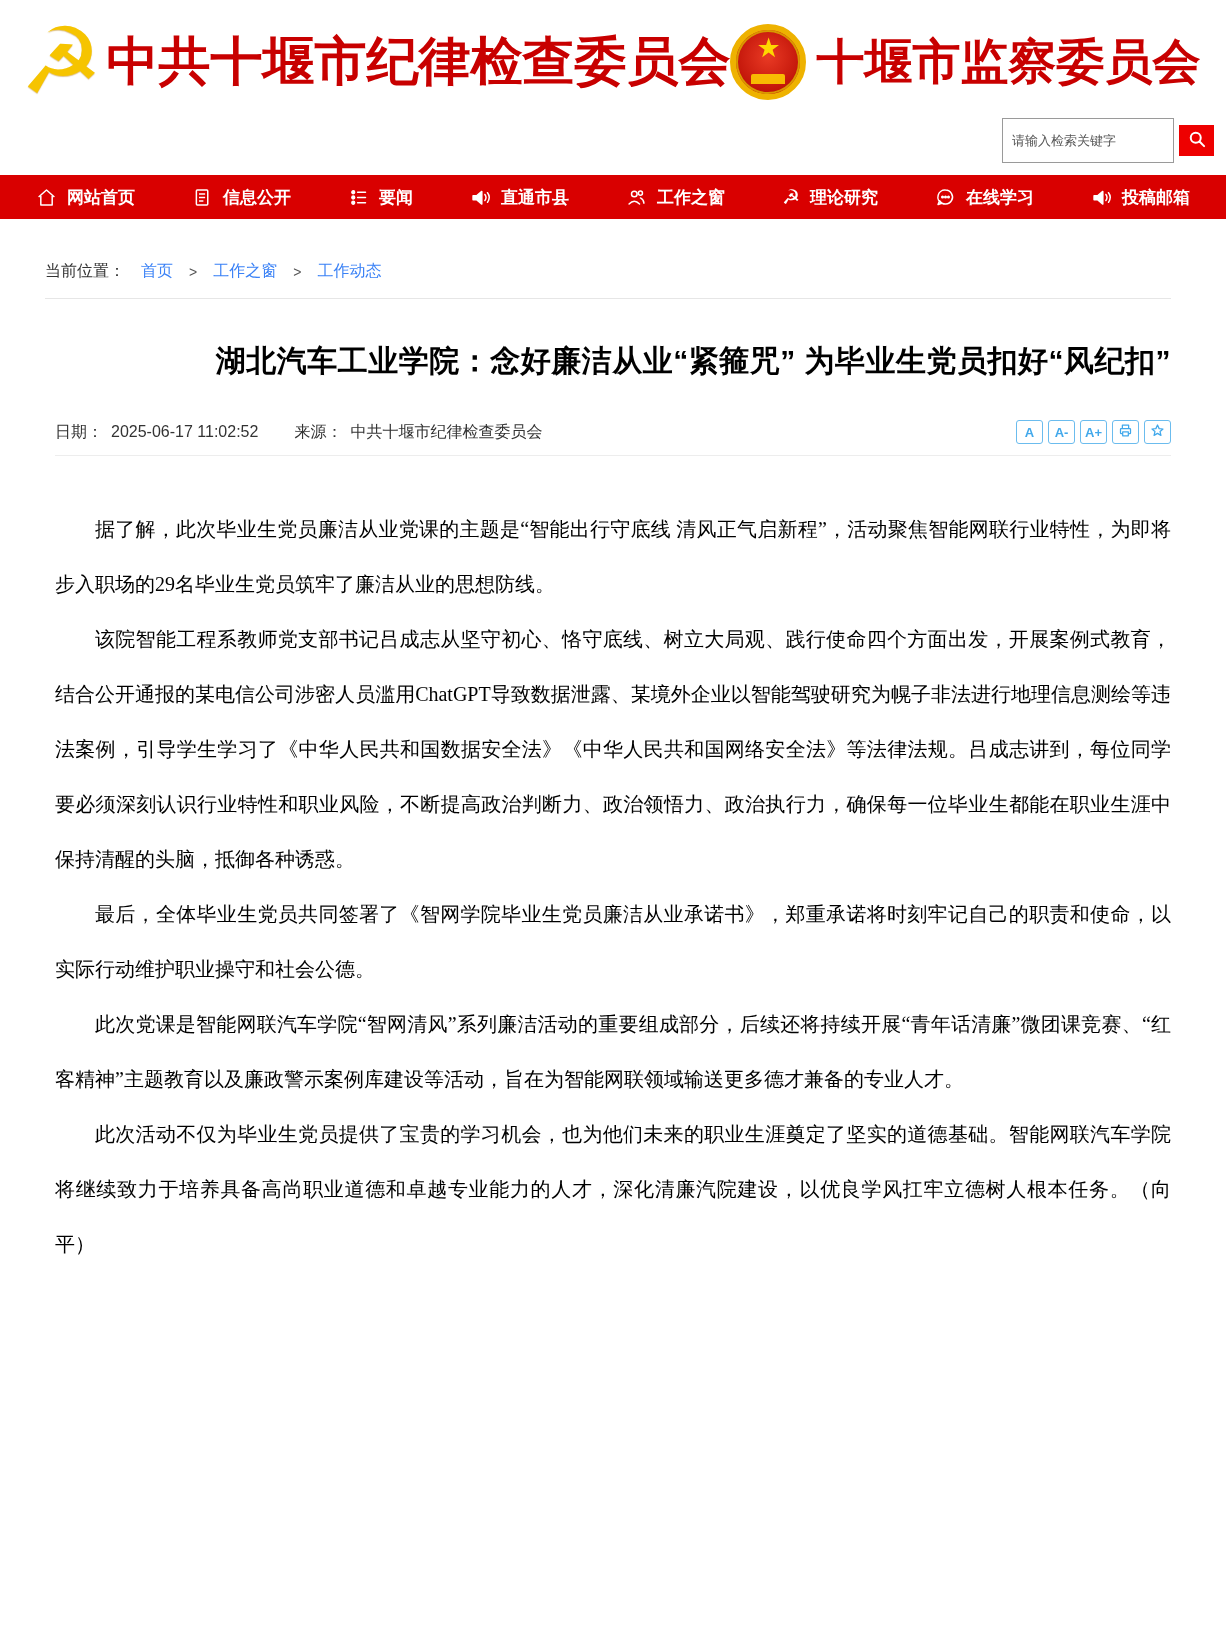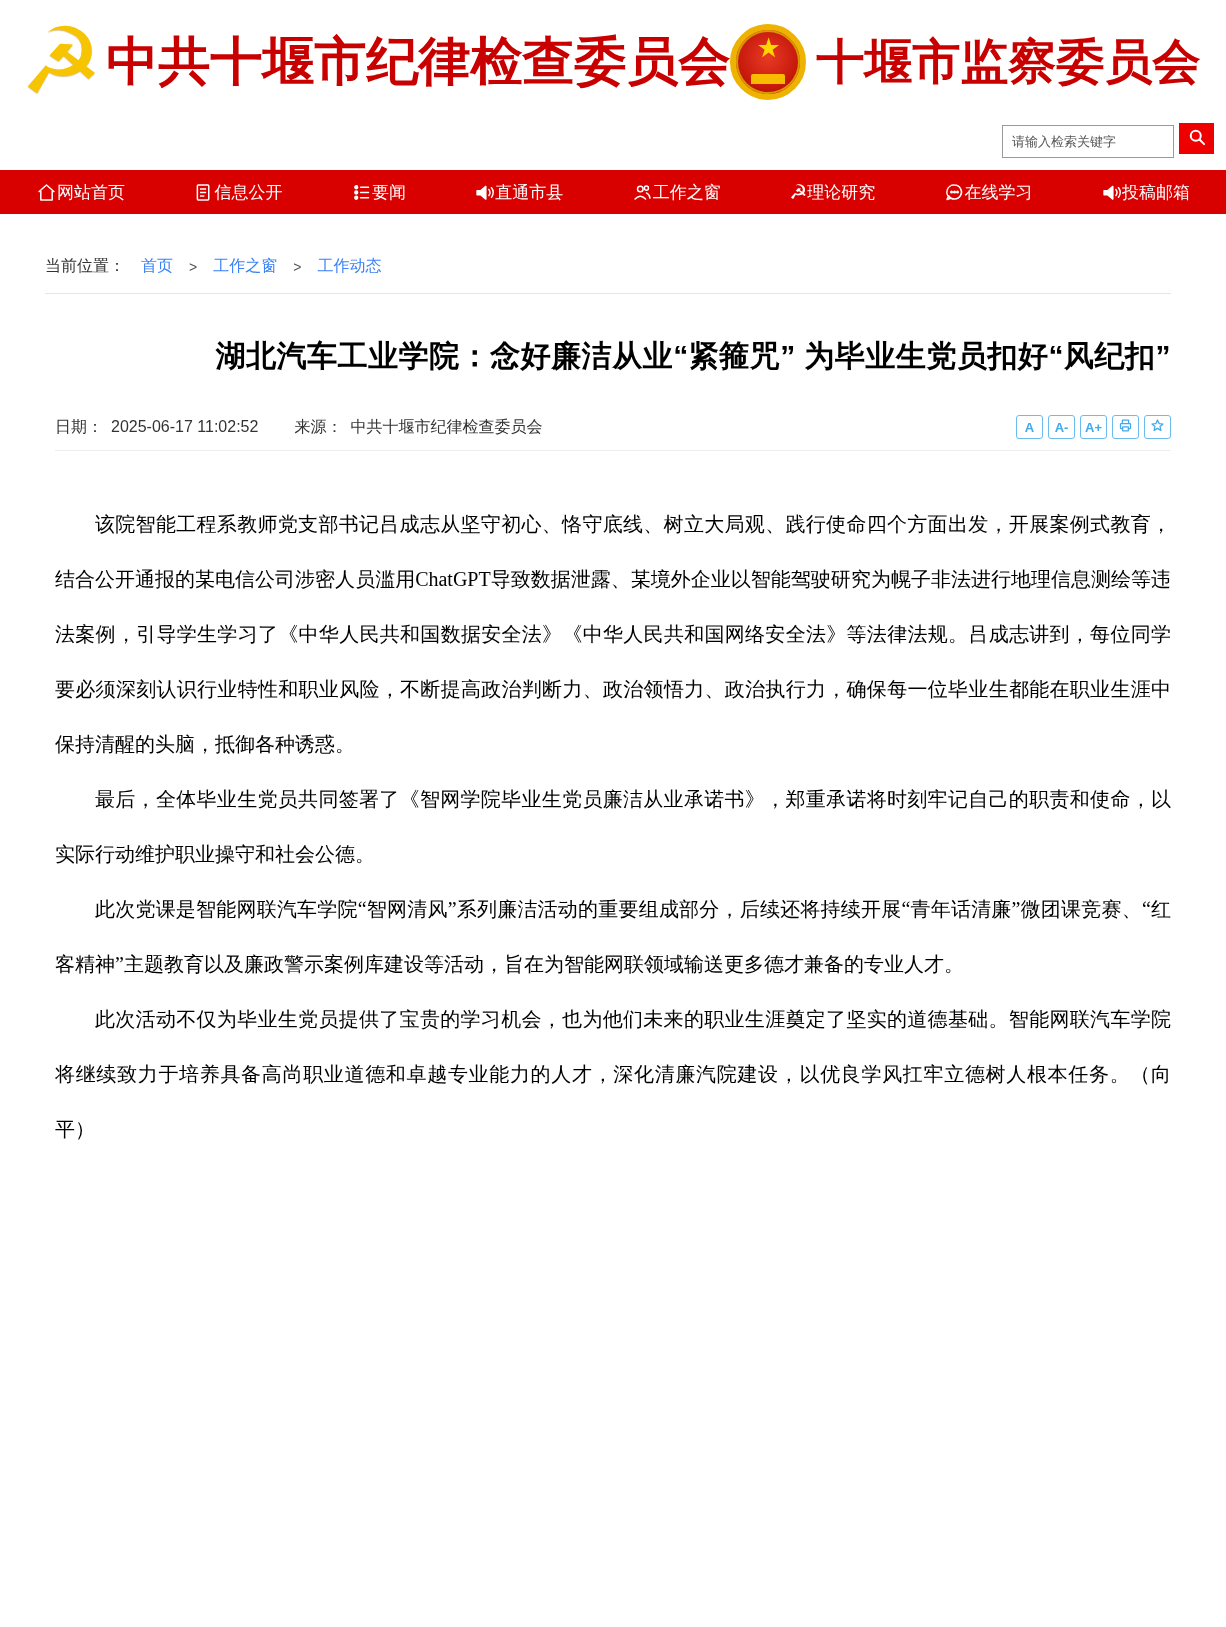--- a/index.html
+++ b/index.html
@@ -25,31 +25,31 @@
   .emblem-national .gate{ position:absolute; bottom:10px; left:50%;
     transform:translateX(-50%); width:34px; height:10px; background:#ffd700;
     border-radius:2px 2px 0 0; opacity:.85;}
   .brand-title{ font-family:"Liberation Serif", serif; font-weight:900;
     color:#c80000; white-space:nowrap; }
   .brand-left  .brand-title{ font-size:52px; }
   .brand-right .brand-title{ font-size:48px; }
   
   .search-row{ display:flex; justify-content:flex-end; align-items:center;
     padding:6px 12px 12px 0; gap:5px; }
-  .search-input{ width:172px; height:33px; border:1px solid #9a9a9a;
+  .search-input{ width:172px; height:45px; border:1px solid #9a9a9a;
     padding:0 9px; font-size:13px; color:#333; outline:none;
-    font-family:Liberation Serif, serif;margin-top:7px; }
+    font-family:Liberation Serif, serif; }
   .search-input::placeholder{ color:#555; }
   .search-btn{ width:35px; height:31px; background:#ee0000; border:none;
     display:flex; align-items:center; justify-content:center; cursor:pointer; }
   
   .main-nav{ background:#d90000; height:44px; display:flex; align-items:center;
     justify-content:space-between; padding:0 36px; }
-  .nav-item{ display:flex; align-items:center; gap:0; color:#fff;
-    font-size:17px; text-decoration:none; white-space:nowrap; cursor:pointer; }
+  .nav-item{ display:flex; align-items:center; gap:10px; color:#fff;
+    font-size:17px; text-decoration:none; white-space:nowrap; cursor:pointer;font-weight:bold; }
   .nav-item svg{ display:block; }
   .nav-glyph{ font-size:20px; line-height:1; color:#fff;
     font-family:"DejaVu Sans", sans-serif; }
   
   .content{ padding:0 55px; }
   .breadcrumb{ margin:42px 0 0 -10px; font-size:16px; color:#333;
     padding-bottom:16px; border-bottom:1px solid #e6e6e6;
     display:flex; align-items:center; gap:16px; }
   .breadcrumb a{ color:#3b82f6; text-decoration:none; cursor:pointer; }
   .crumb-sep{ color:#555; font-size:14px; }
@@ -215,19 +215,20 @@
       <button class="tool-btn">
         <span>
           <svg width="15" height="15" viewBox="0 0 24 24" fill="none" stroke="#41a8eb" stroke-width="2" stroke-linejoin="round">
             <path d="M12 3.2 l2.6 5.8 6.2 .6 -4.7 4.1 1.4 6.1 L12 16.6 6.5 19.8 l1.4 -6.1 -4.7 -4.1 6.2 -.6 z"></path>
           </svg></span>
       </button>
     </span>
   </div>
 
   <div class="article-body">
+    <p>据了解，此次毕业生党员廉洁从业党课的主题是“智能出行守底线 清风正气启新程”，活动聚焦智能网联行业特性，为即将步入职场的29名毕业生党员筑牢了廉洁从业的思想防线。</p>
     <p>该院智能工程系教师党支部书记吕成志从坚守初心、恪守底线、树立大局观、践行使命四个方面出发，开展案例式教育，结合公开通报的某电信公司涉密人员滥用ChatGPT导致数据泄露、某境外企业以智能驾驶研究为幌子非法进行地理信息测绘等违法案例，引导学生学习了《中华人民共和国数据安全法》《中华人民共和国网络安全法》等法律法规。吕成志讲到，每位同学要必须深刻认识行业特性和职业风险，不断提高政治判断力、政治领悟力、政治执行力，确保每一位毕业生都能在职业生涯中保持清醒的头脑，抵御各种诱惑。</p>
     <p>最后，全体毕业生党员共同签署了《智网学院毕业生党员廉洁从业承诺书》，郑重承诺将时刻牢记自己的职责和使命，以实际行动维护职业操守和社会公德。</p>
     <p>此次党课是智能网联汽车学院“智网清风”系列廉洁活动的重要组成部分，后续还将持续开展“青年话清廉”微团课竞赛、“红客精神”主题教育以及廉政警示案例库建设等活动，旨在为智能网联领域输送更多德才兼备的专业人才。</p>
     <p>此次活动不仅为毕业生党员提供了宝贵的学习机会，也为他们未来的职业生涯奠定了坚实的道德基础。智能网联汽车学院将继续致力于培养具备高尚职业道德和卓越专业能力的人才，深化清廉汽院建设，以优良学风扛牢立德树人根本任务。（向平）</p>
   </div>
 
 </div>
 
 </body></html>

